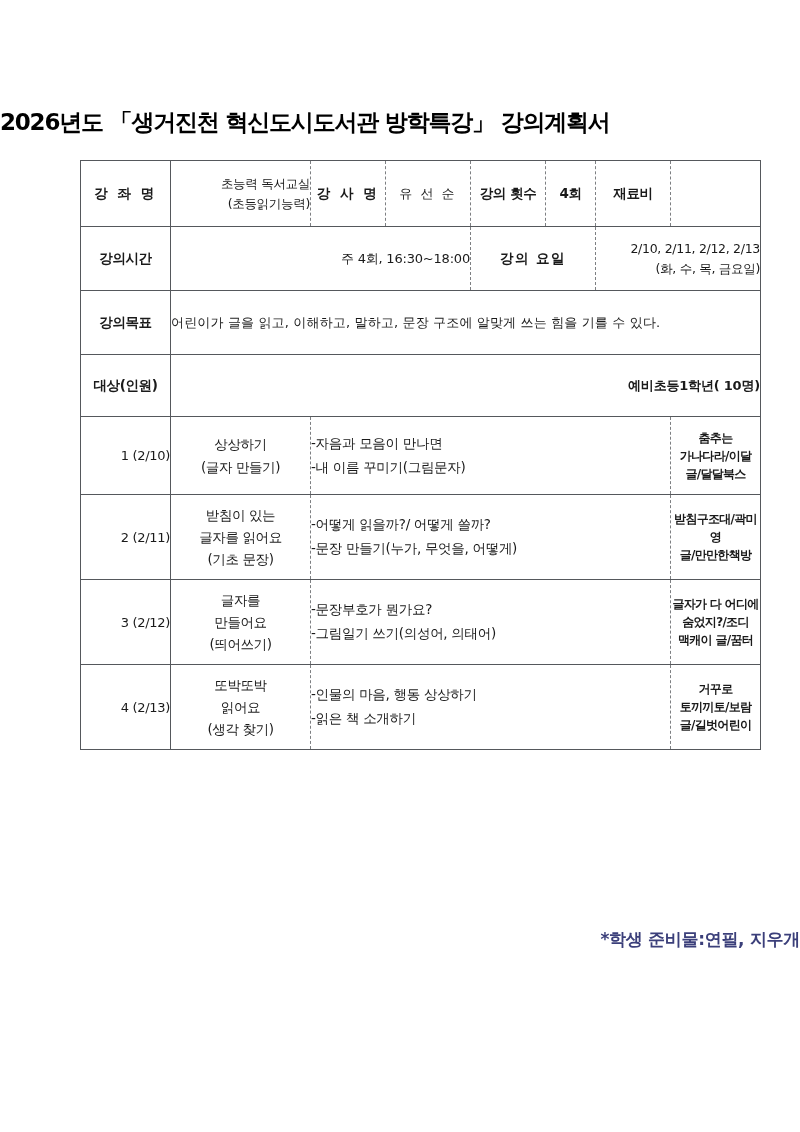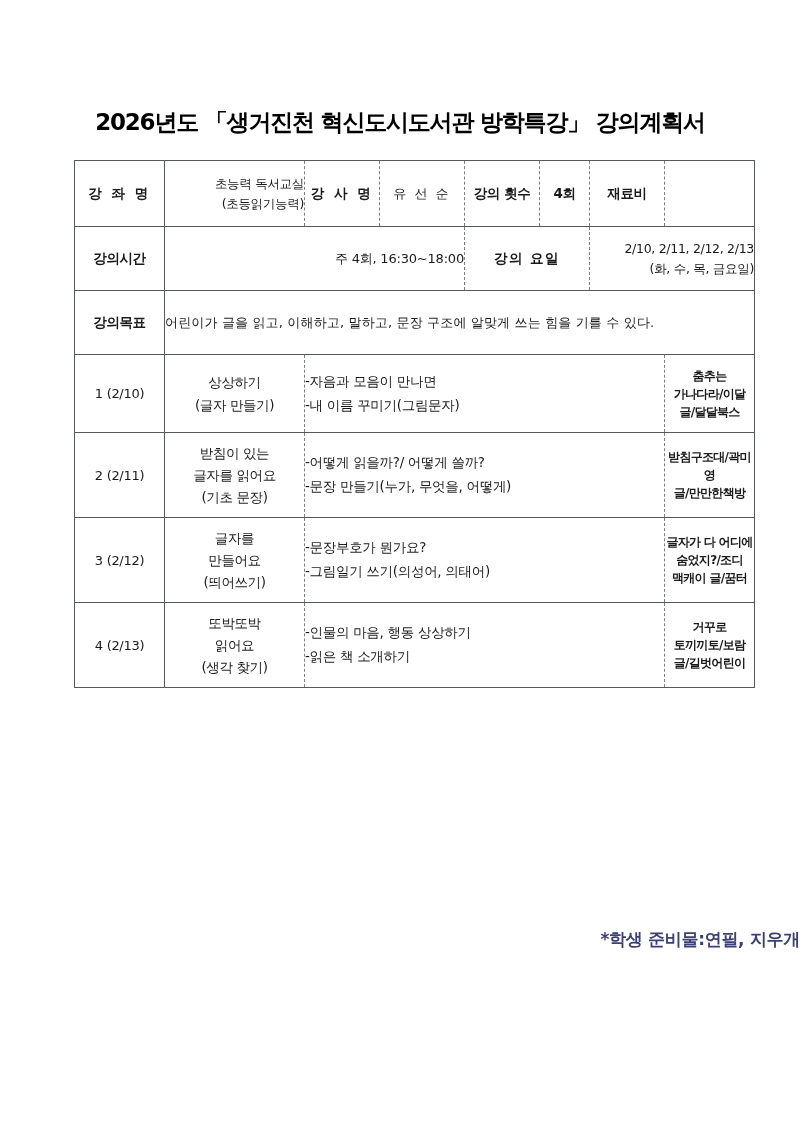--- a/index.html
+++ b/index.html
@@ -16,33 +16,33 @@
     background: #ffffff;
     overflow: hidden;
   }
 
   
   .doc-title {
     position: absolute;
     top: 107px;
     left: 0;
     width: 800px;
-    text-align: center;
+    text-align: left;
     font-size: 23px;
     font-weight: 900;
     letter-spacing: -1.2px;
     color: #000000;
     white-space: nowrap;
   }
 
   
   .plan-table {
     position: absolute;
     top: 160px;
-    left: 74px;
+    left: 80px;
     width: 680px;
     border-collapse: collapse;
     table-layout: fixed;
   }
   .plan-table td {
     border: 1px solid #55585c;
     padding: 0;
     vertical-align: middle;
     color: #1a1a1a;
   }
@@ -89,21 +89,21 @@
   }
   .col-head {
     text-align: center;
     font-weight: bold;
     font-size: 13px;
     letter-spacing: -0.2px;
   }
   .col-head-sp { letter-spacing: 2.5px; }
 
   .sess-no {
-    text-align: center;
+    text-align: right;
     font-size: 13px;
     letter-spacing: -0.3px;
   }
   .topic {
     text-align: center;
     font-size: 13.5px;
     line-height: 1.65;
     letter-spacing: -0.4px;
   }
   .content {
@@ -176,20 +176,24 @@
         <div>(화, 수, 목, 금요일)</div>
       </td>
     </tr>
 
     <tr>
       <td class="lbl" style="height:64px">강의목표</td>
       <td class="goal-text" colspan="7">어린이가 글을 읽고, 이해하고, 말하고, 문장 구조에 알맞게 쓰는 힘을 기를 수 있다.</td>
     </tr>
 
 
+    <tr>
+      <td class="lbl" style="height:62px">대상(인원)</td>
+      <td class="val" colspan="7" style="font-weight:bold">예비초등1학년(  10명)</td>
+    </tr>
 
 
 
     <tr>
       <td class="sess-no" style="height:78px">1 (2/10)</td>
       <td class="topic dashed-r">
         <div>상상하기</div>
         <div>(글자 만들기)</div>
       </td>
       <td class="content dashed-l dashed-r" colspan="5">

